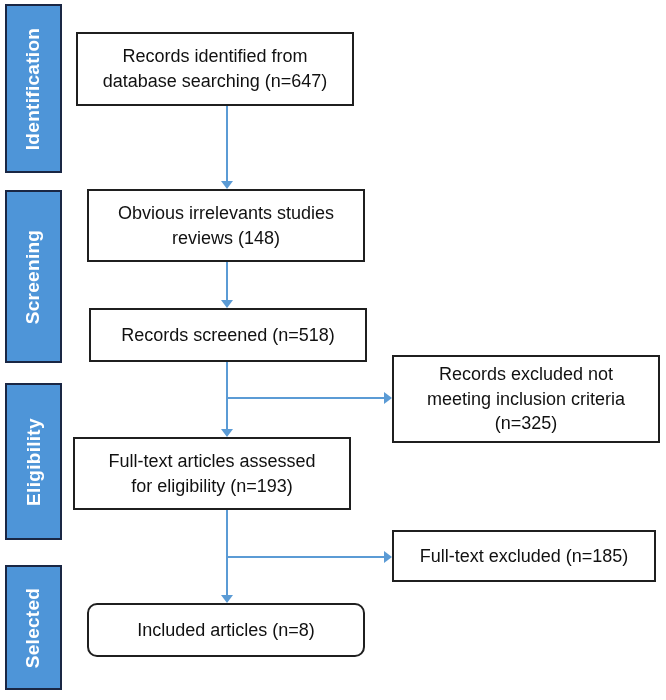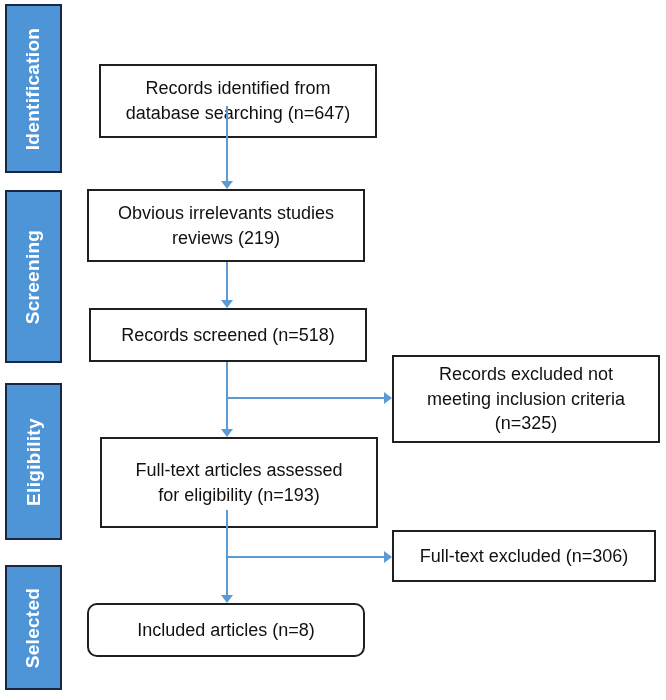--- a/index.html
+++ b/index.html
@@ -51,25 +51,25 @@
     display: flex;
     align-items: center;
     justify-content: center;
     text-align: center;
     font-size: 18px;
     line-height: 1.38;
     color: #111111;
     white-space: pre-line;
     padding: 4px 8px;
   }
-  .box-identified        { left: 99px;  top: 32px;  width: 278px; height: 74px; margin-top: 32px; }
+  .box-identified        { left: 76px;  top: 32px;  width: 278px; height: 74px; }
   .box-irrelevant        { left: 87px;  top: 189px; width: 278px; height: 73px; }
   .box-screened          { left: 89px;  top: 308px; width: 278px; height: 54px; }
   .box-excluded          { left: 392px; top: 355px; width: 268px; height: 88px; }
-  .box-fulltext          { left: 100px;  top: 437px; width: 278px; height: 91px; }
+  .box-fulltext          { left: 73px;  top: 437px; width: 278px; height: 73px; }
   .box-fulltext-excluded { left: 392px; top: 530px; width: 264px; height: 52px; }
   .box-included          { left: 87px;  top: 603px; width: 278px; height: 54px; border-radius: 10px; }
 
   
   .vline {
     position: absolute;
     width: 2px;
     background: var(--arrow);
     left: 226px;
   }
@@ -115,30 +115,30 @@
   <div class="stage stage-eligibility">
     <span>Eligibility</span>
   </div>
   <div class="stage stage-selected">
     <span>Selected</span>
   </div>
 
   <div class="flow-box box-identified">Records identified from
 database searching (n=647)</div>
   <div class="flow-box box-irrelevant">Obvious irrelevants studies
-reviews (219)</div>
+reviews (148)</div>
   <div class="flow-box box-screened">Records screened (n=518)</div>
   <div class="flow-box box-fulltext">Full-text articles assessed
 for eligibility (n=193)</div>
   <div class="flow-box box-included">Included articles (n=8)</div>
 
   <div class="flow-box box-excluded">Records excluded not
 meeting inclusion criteria
 (n=325)</div>
-  <div class="flow-box box-fulltext-excluded">Full-text excluded (n=306)</div>
+  <div class="flow-box box-fulltext-excluded">Full-text excluded (n=185)</div>
 
   <div class="vline v1"></div>
   <div class="head-down h1"></div>
 
   <div class="vline v2"></div>
   <div class="head-down h2"></div>
 
   <div class="vline v3"></div>
   <div class="head-down h3"></div>
   <div class="hline b3"></div>

